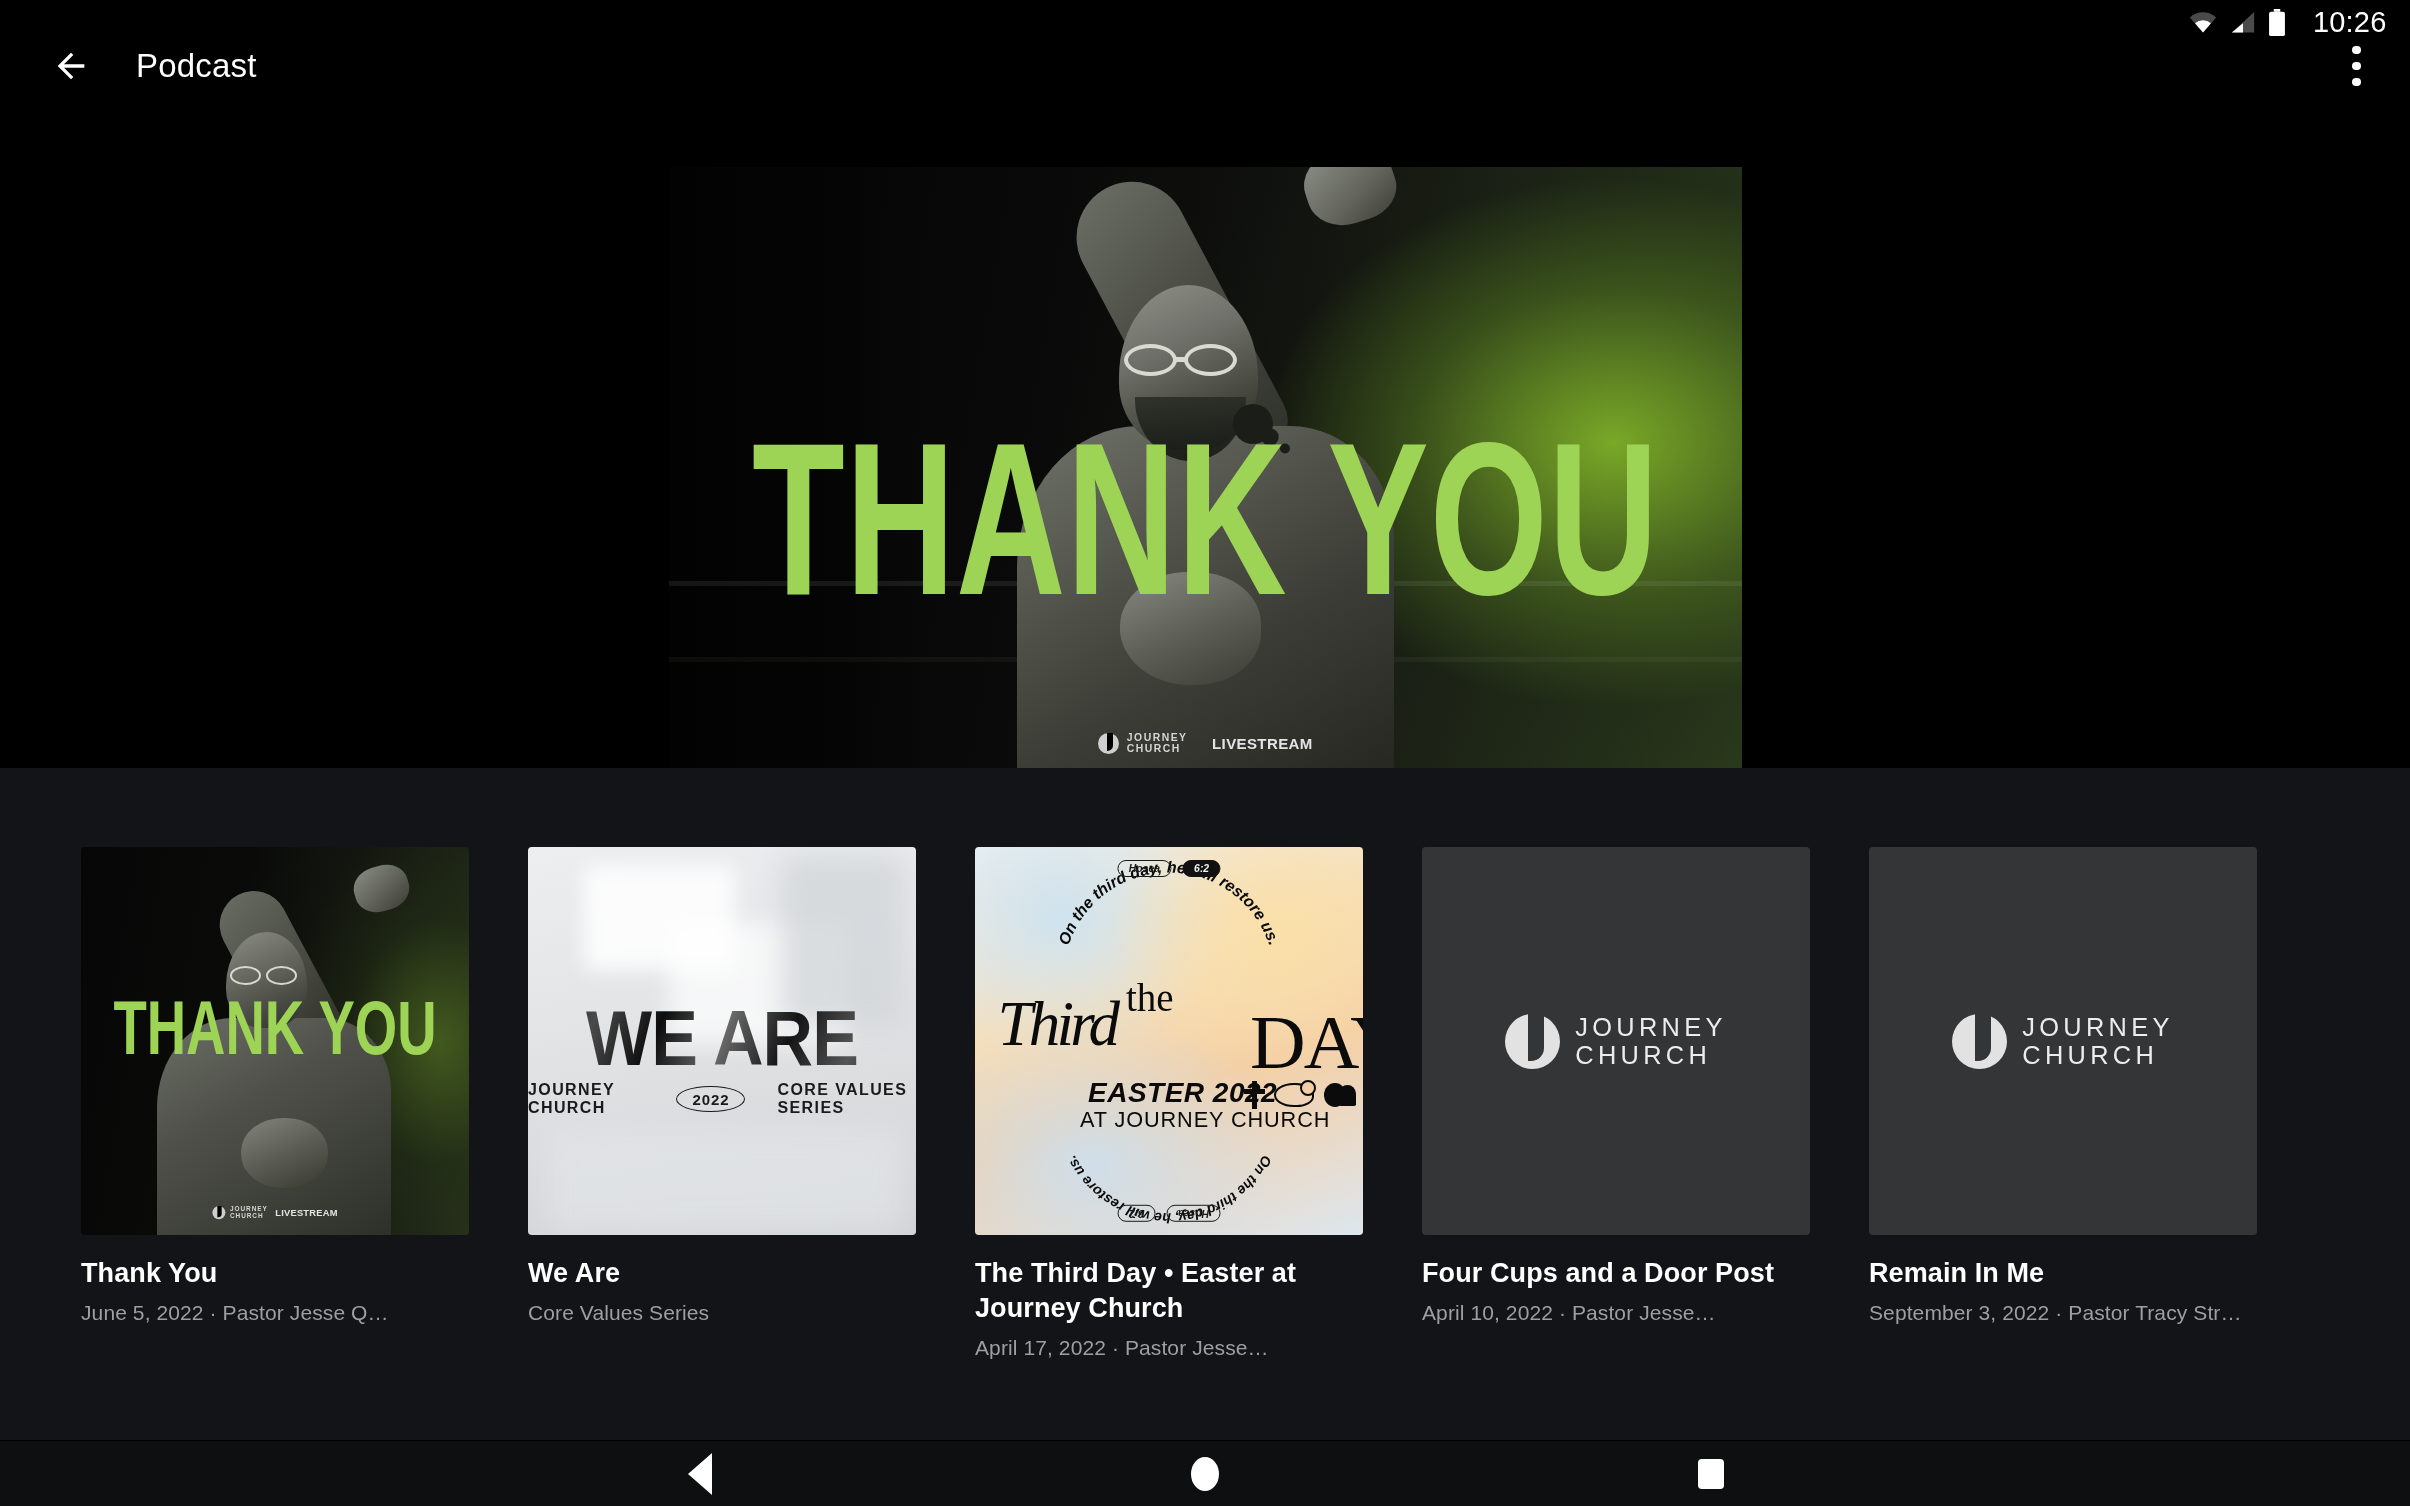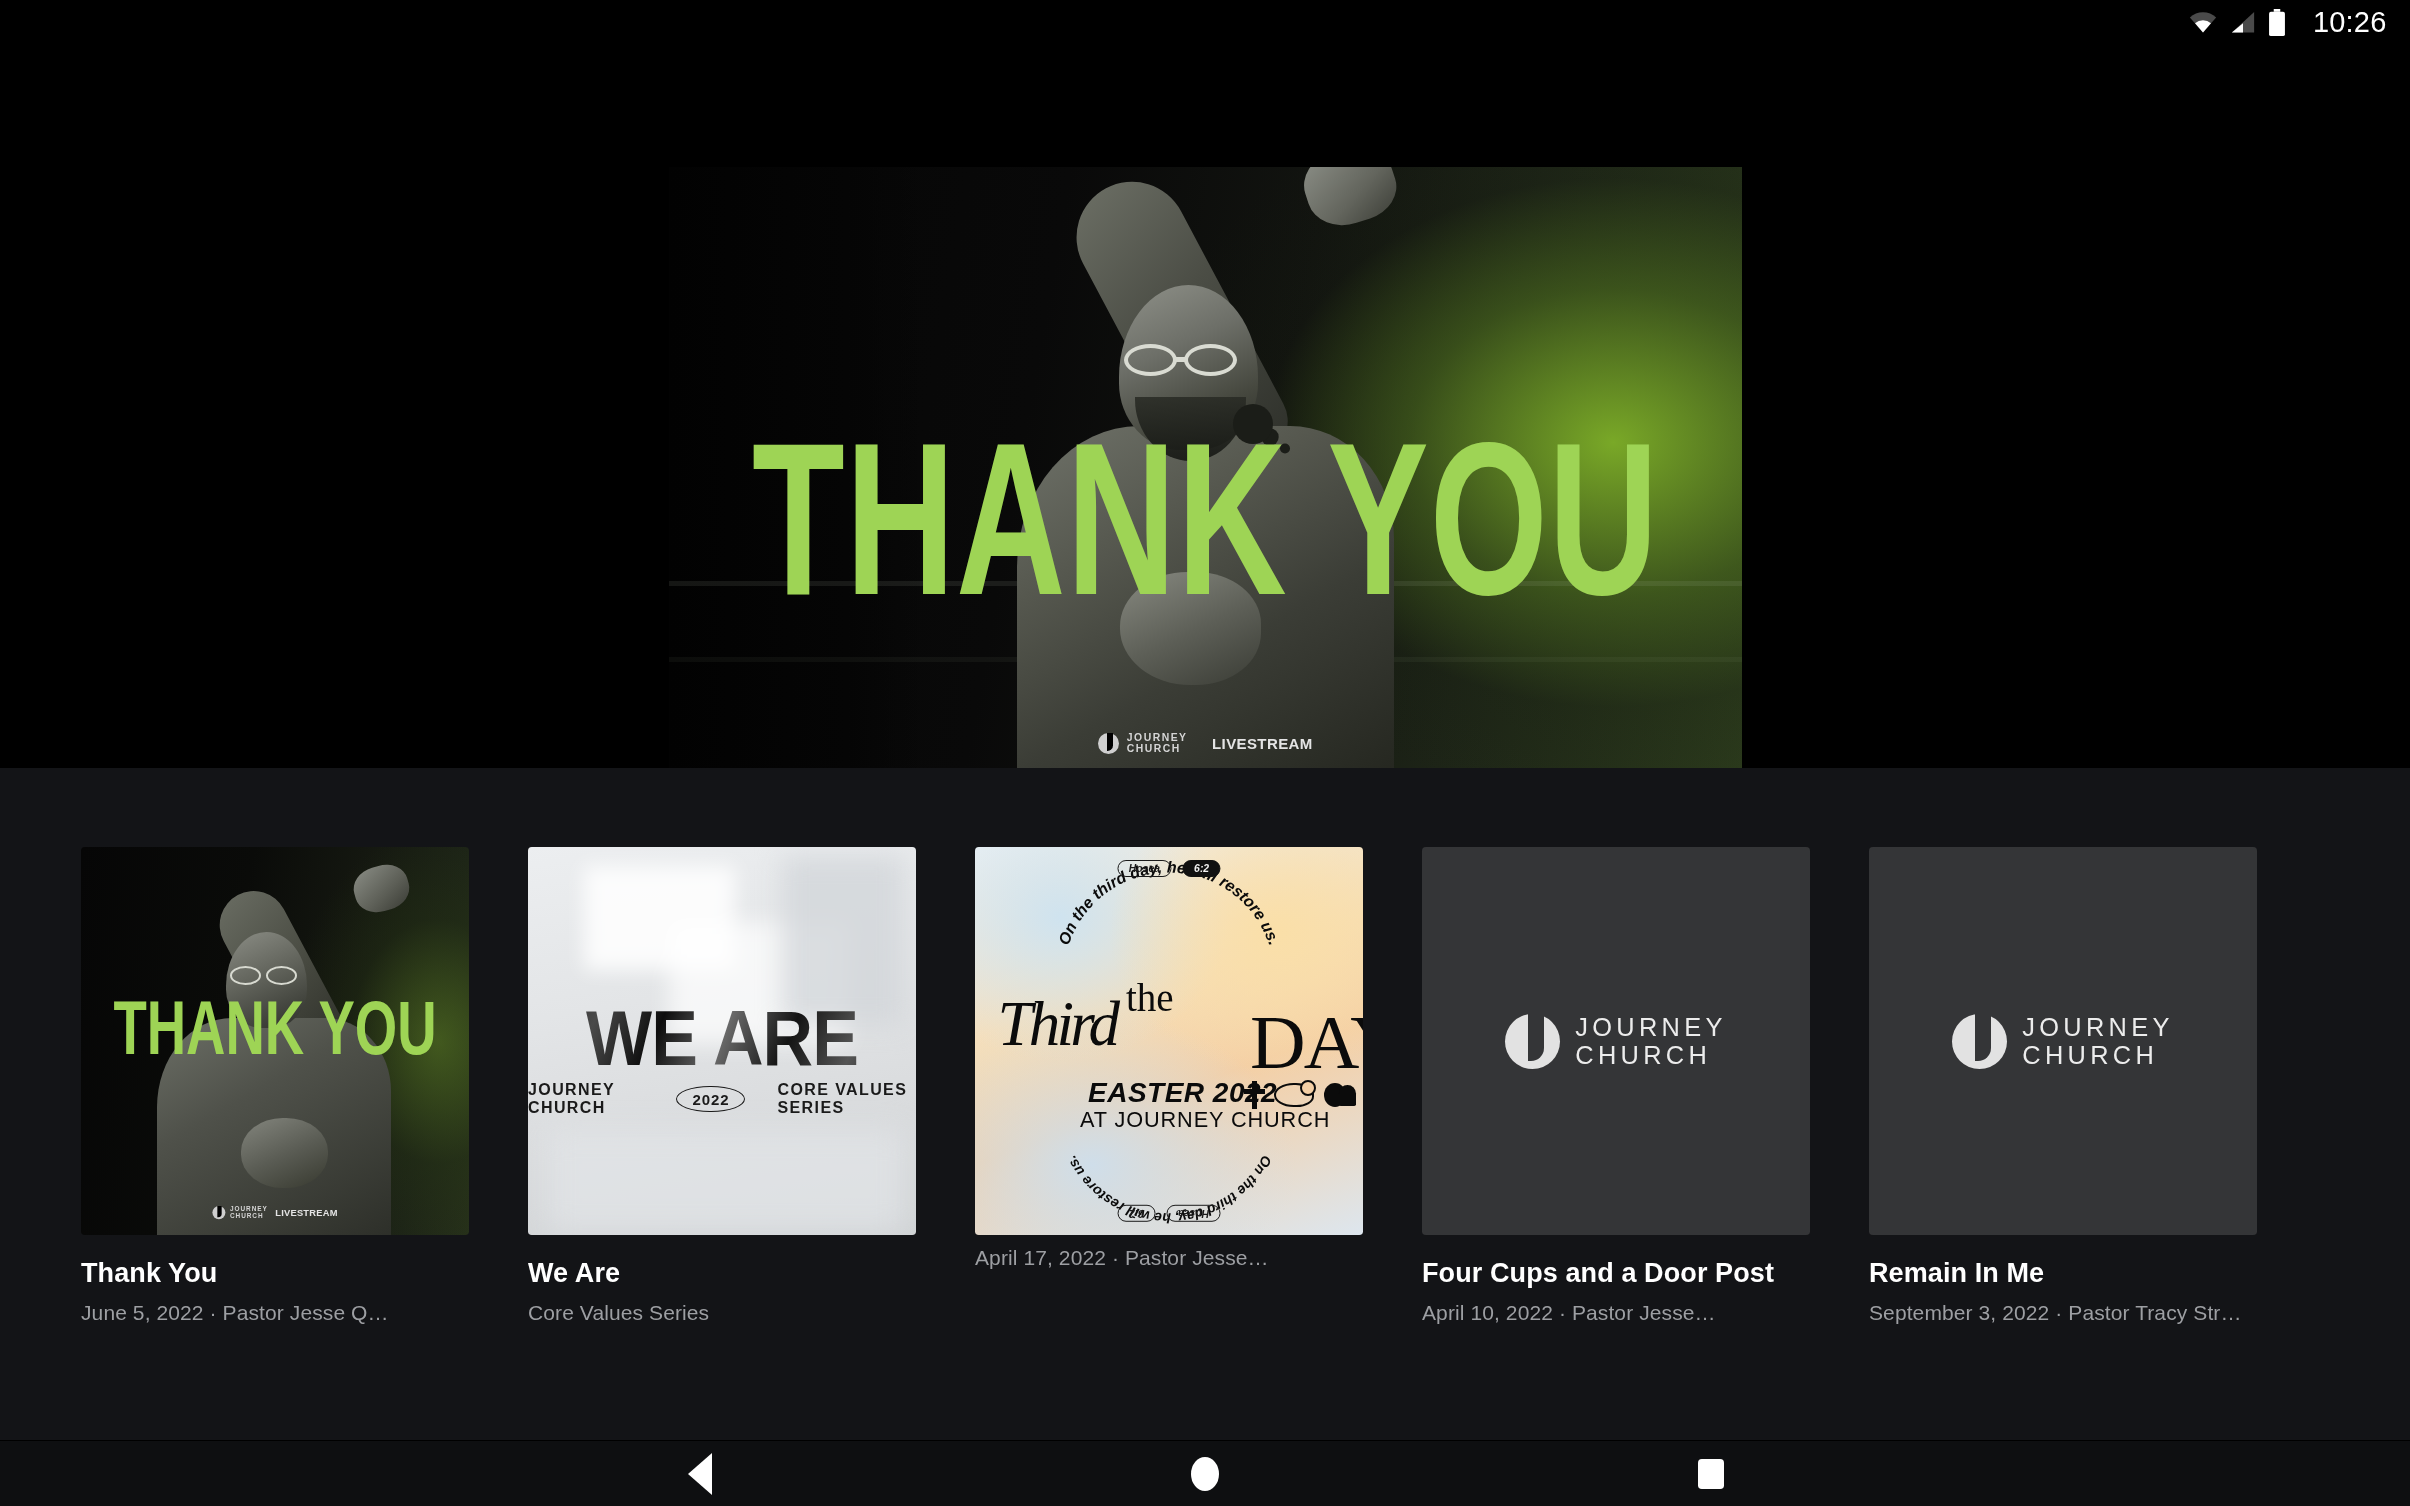--- a/index.html
+++ b/index.html
@@ -274,20 +274,33 @@
         <path d="M14 14 L14 24 L2 24 Z" fill="#ffffff"></path>
       </svg>
       <svg width="18" height="28" viewBox="0 0 19 30">
         <rect x="6" y="0" width="7" height="3" fill="#ffffff"></rect>
         <rect x="1" y="3" width="17" height="26" rx="2" fill="#ffffff"></rect>
       </svg>
     </div>
     <div class="clock">10:26</div>
   </div>
 
+  <div class="app-bar">
+    <div class="back-btn">
+      <svg width="40" height="40" viewBox="0 0 24 24">
+        <path d="M20 11H7.8l5.6-5.6L12 4l-8 8 8 8 1.4-1.4L7.8 13H20z" fill="#ffffff"></path>
+      </svg>
+    </div>
+    <div class="app-title">Podcast</div>
+    <div class="overflow-btn">
+      <i></i>
+      <i></i>
+      <i></i>
+    </div>
+  </div>
 
   <div class="hero-region">
     <div class="hero-art">
       <div class="wall-dark"></div>
       <div class="room-band" style="top:414px"></div>
       <div class="room-band" style="top:490px;opacity:.55"></div>
       <div class="fig">
         <div class="arm"></div>
         <div class="fist"></div>
         <div class="body"></div>
@@ -389,20 +402,21 @@
           <div class="tt-third">Third</div>
           <div class="tt-day">DAY</div>
           <div class="tt-easter">EASTER 2022</div>
           <div class="tt-at">AT JOURNEY CHURCH</div>
           <div class="icons">
             <span class="ic-cross"></span>
             <span class="ic-lamb"></span>
             <span class="ic-tomb"></span>
           </div>
         </div>
+        <div class="card-title">The Third Day • Easter at Journey Church</div>
         <div class="card-sub">April 17, 2022 · Pastor Jesse…</div>
       </div>
 
       <div class="card">
         <div class="thumb t45">
           <div class="jc-big">
             <div class="jc-big-mark"></div>
             <div class="jc-big-words">
               <span>JOURNEY</span>
               <span>CHURCH</span>

